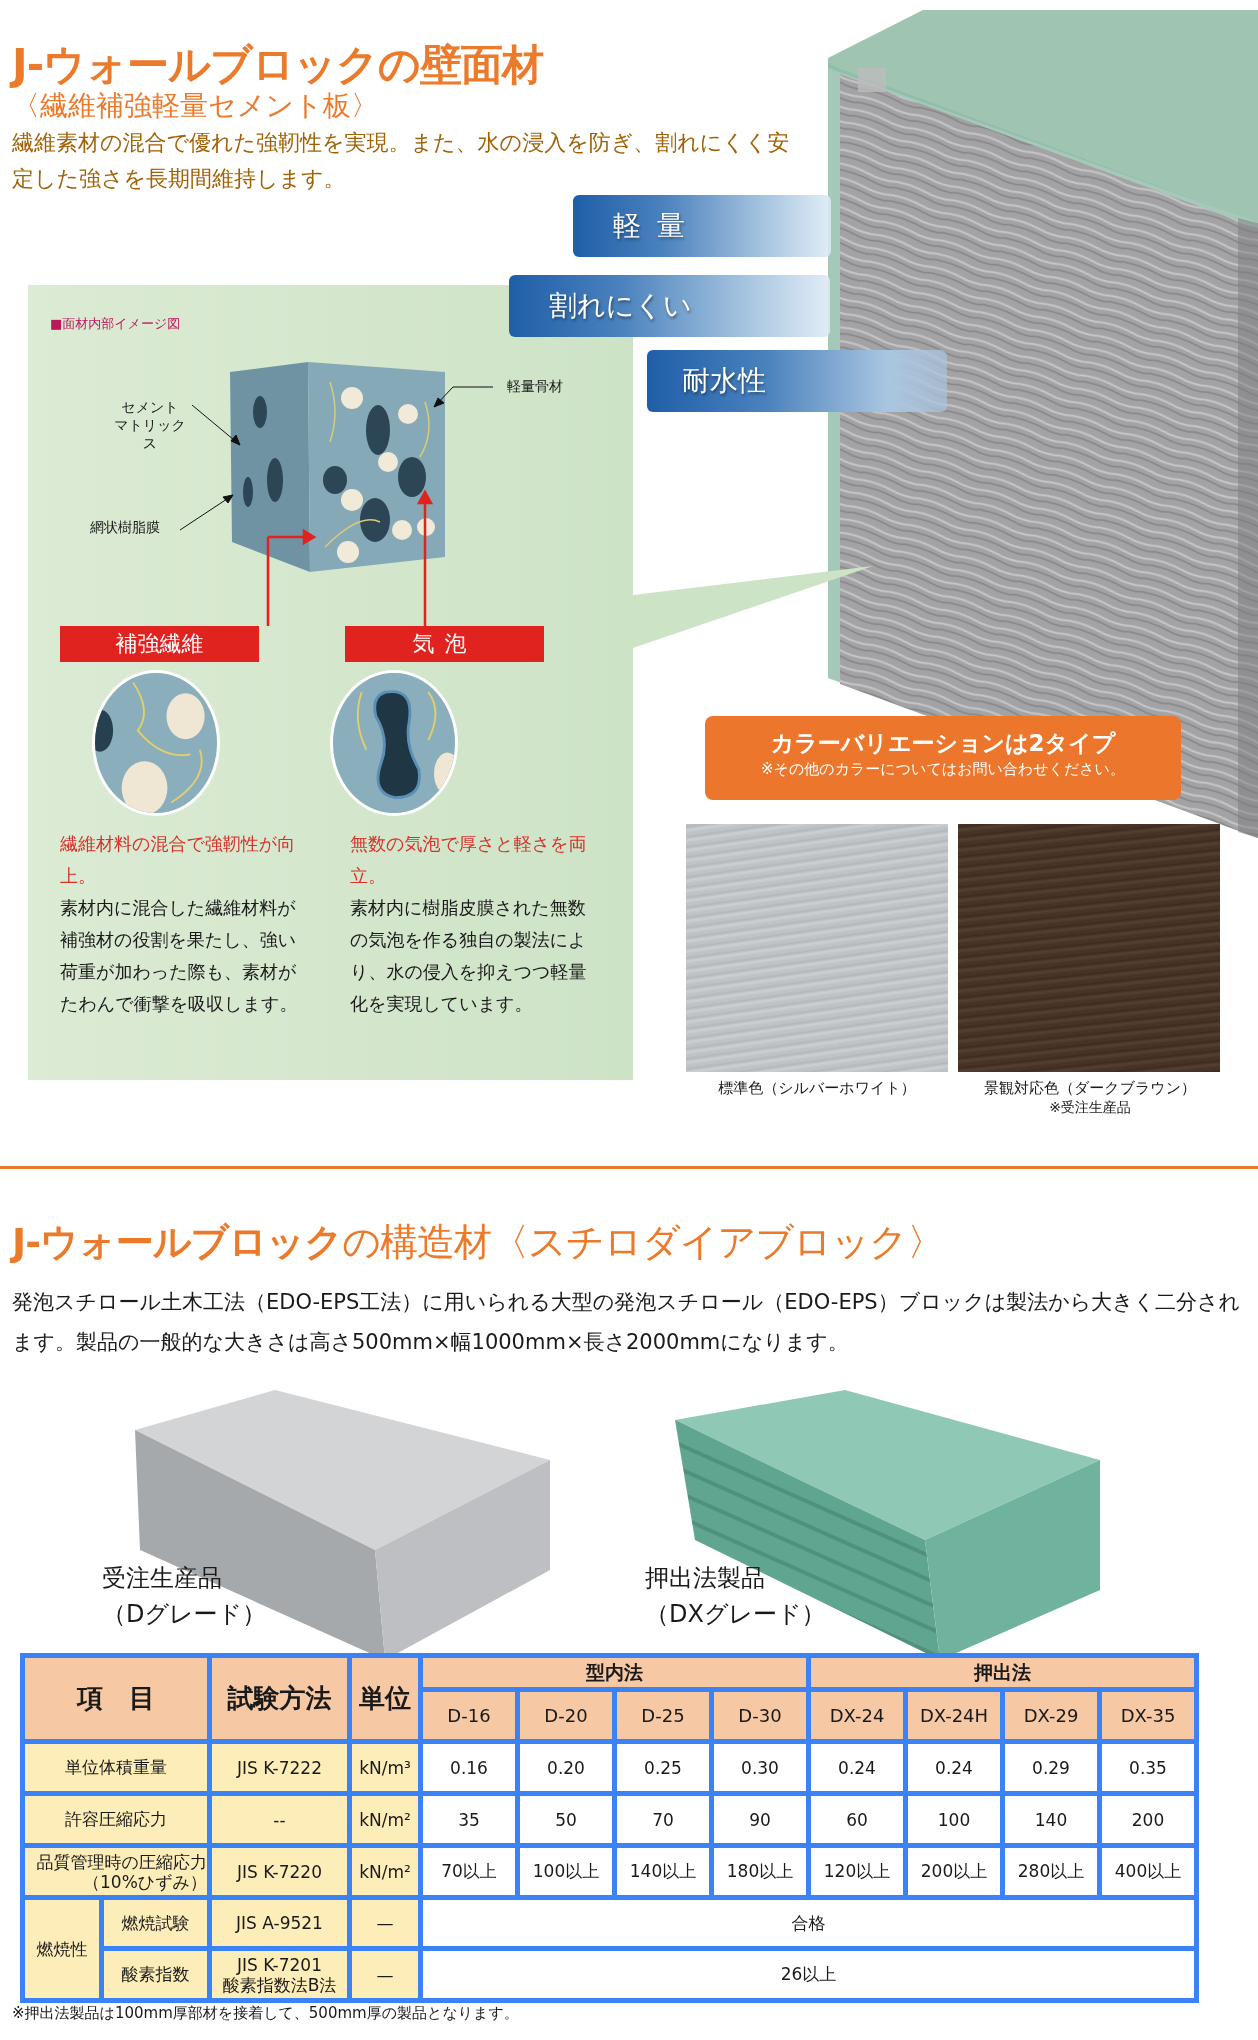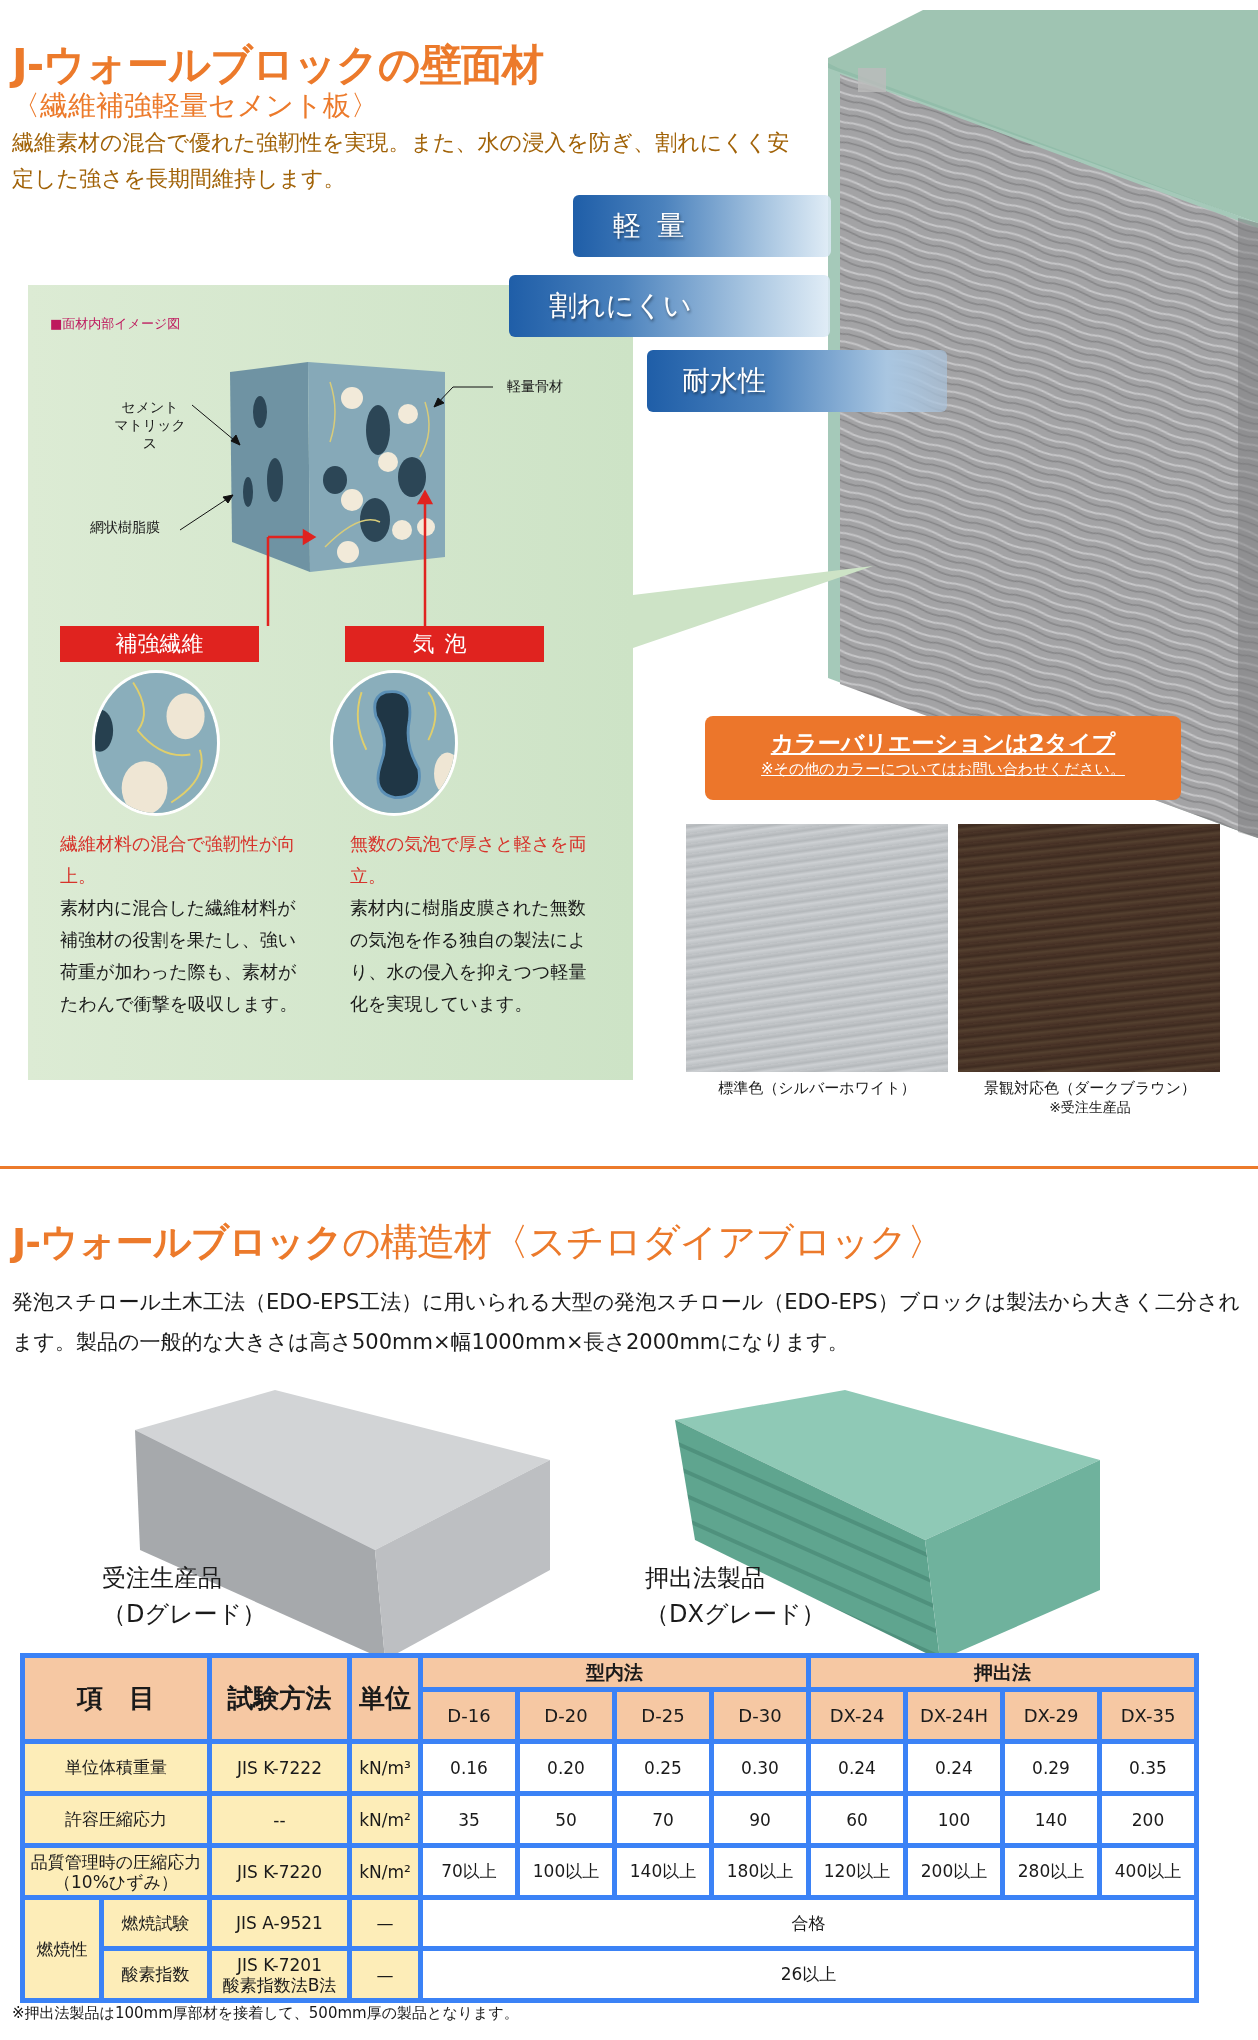--- a/index.html
+++ b/index.html
@@ -55,21 +55,21 @@
   .circle-1 { left:92px; top:670px; }
   .circle-2 { left:330px; top:670px; }
   .circle svg { width:100%; height:100%; display:block; }
 
   .desc { font-size:18px; line-height:32px; width:250px; }
   .desc .hl { color:#d7322a; display:block; }
   .desc-1 { left:60px; top:828px; }
   .desc-2 { left:350px; top:828px; }
 
   
-  .orange-box { left:705px; top:716px; width:476px; height:84px; border-radius:8px; background:#ec762b; color:#fff; text-align:center; z-index:5;text-decoration:underline; }
+  .orange-box { left:705px; top:716px; width:476px; height:84px; border-radius:8px; background:#ec762b; color:#fff; text-align:center; z-index:5; }
   .orange-box .h { font-size:23px; line-height:30px; padding-top:12px; font-weight:bold; }
   .orange-box .s { font-size:15px; line-height:22px; }
   .swatch { width:262px; height:248px; top:824px; }
   .swatch-1 { left:686px; background:repeating-linear-gradient(172deg,#c3c6c9 0px,#b4b8bb 3px,#cdd0d3 6px,#bcc0c3 10px); }
   .swatch-2 { left:958px; background:repeating-linear-gradient(174deg,#4b3528 0px,#3e2b20 3px,#54402f 6px,#452f24 10px); }
   .swatch-cap { font-size:15px; text-align:center; line-height:22px; white-space:nowrap; }
   .swatch-cap-1 { left:686px; top:1077px; width:262px; }
   .swatch-cap-2 { left:940px; top:1077px; width:300px; }
   .swatch-note { left:940px; top:1099px; width:300px; font-size:14px; text-align:center; }
 
@@ -326,21 +326,21 @@
     <td class="val">35</td>
     <td class="val">50</td>
     <td class="val">70</td>
     <td class="val">90</td>
     <td class="val">60</td>
     <td class="val">100</td>
     <td class="val">140</td>
     <td class="val">200</td>
   </tr>
   <tr style="height:52px">
-    <td class="lab" colspan="2" style="line-height:20px;">
+    <td class="lab" colspan="2" style="line-height:20px;text-align:right;">
       <div>品質管理時の圧縮応力</div>
       <div>（10%ひずみ）</div>
     </td>
     <td class="lab">JIS K-7220</td>
     <td class="lab">kN/m²</td>
     <td class="val">70以上</td>
     <td class="val">100以上</td>
     <td class="val">140以上</td>
     <td class="val">180以上</td>
     <td class="val">120以上</td>

